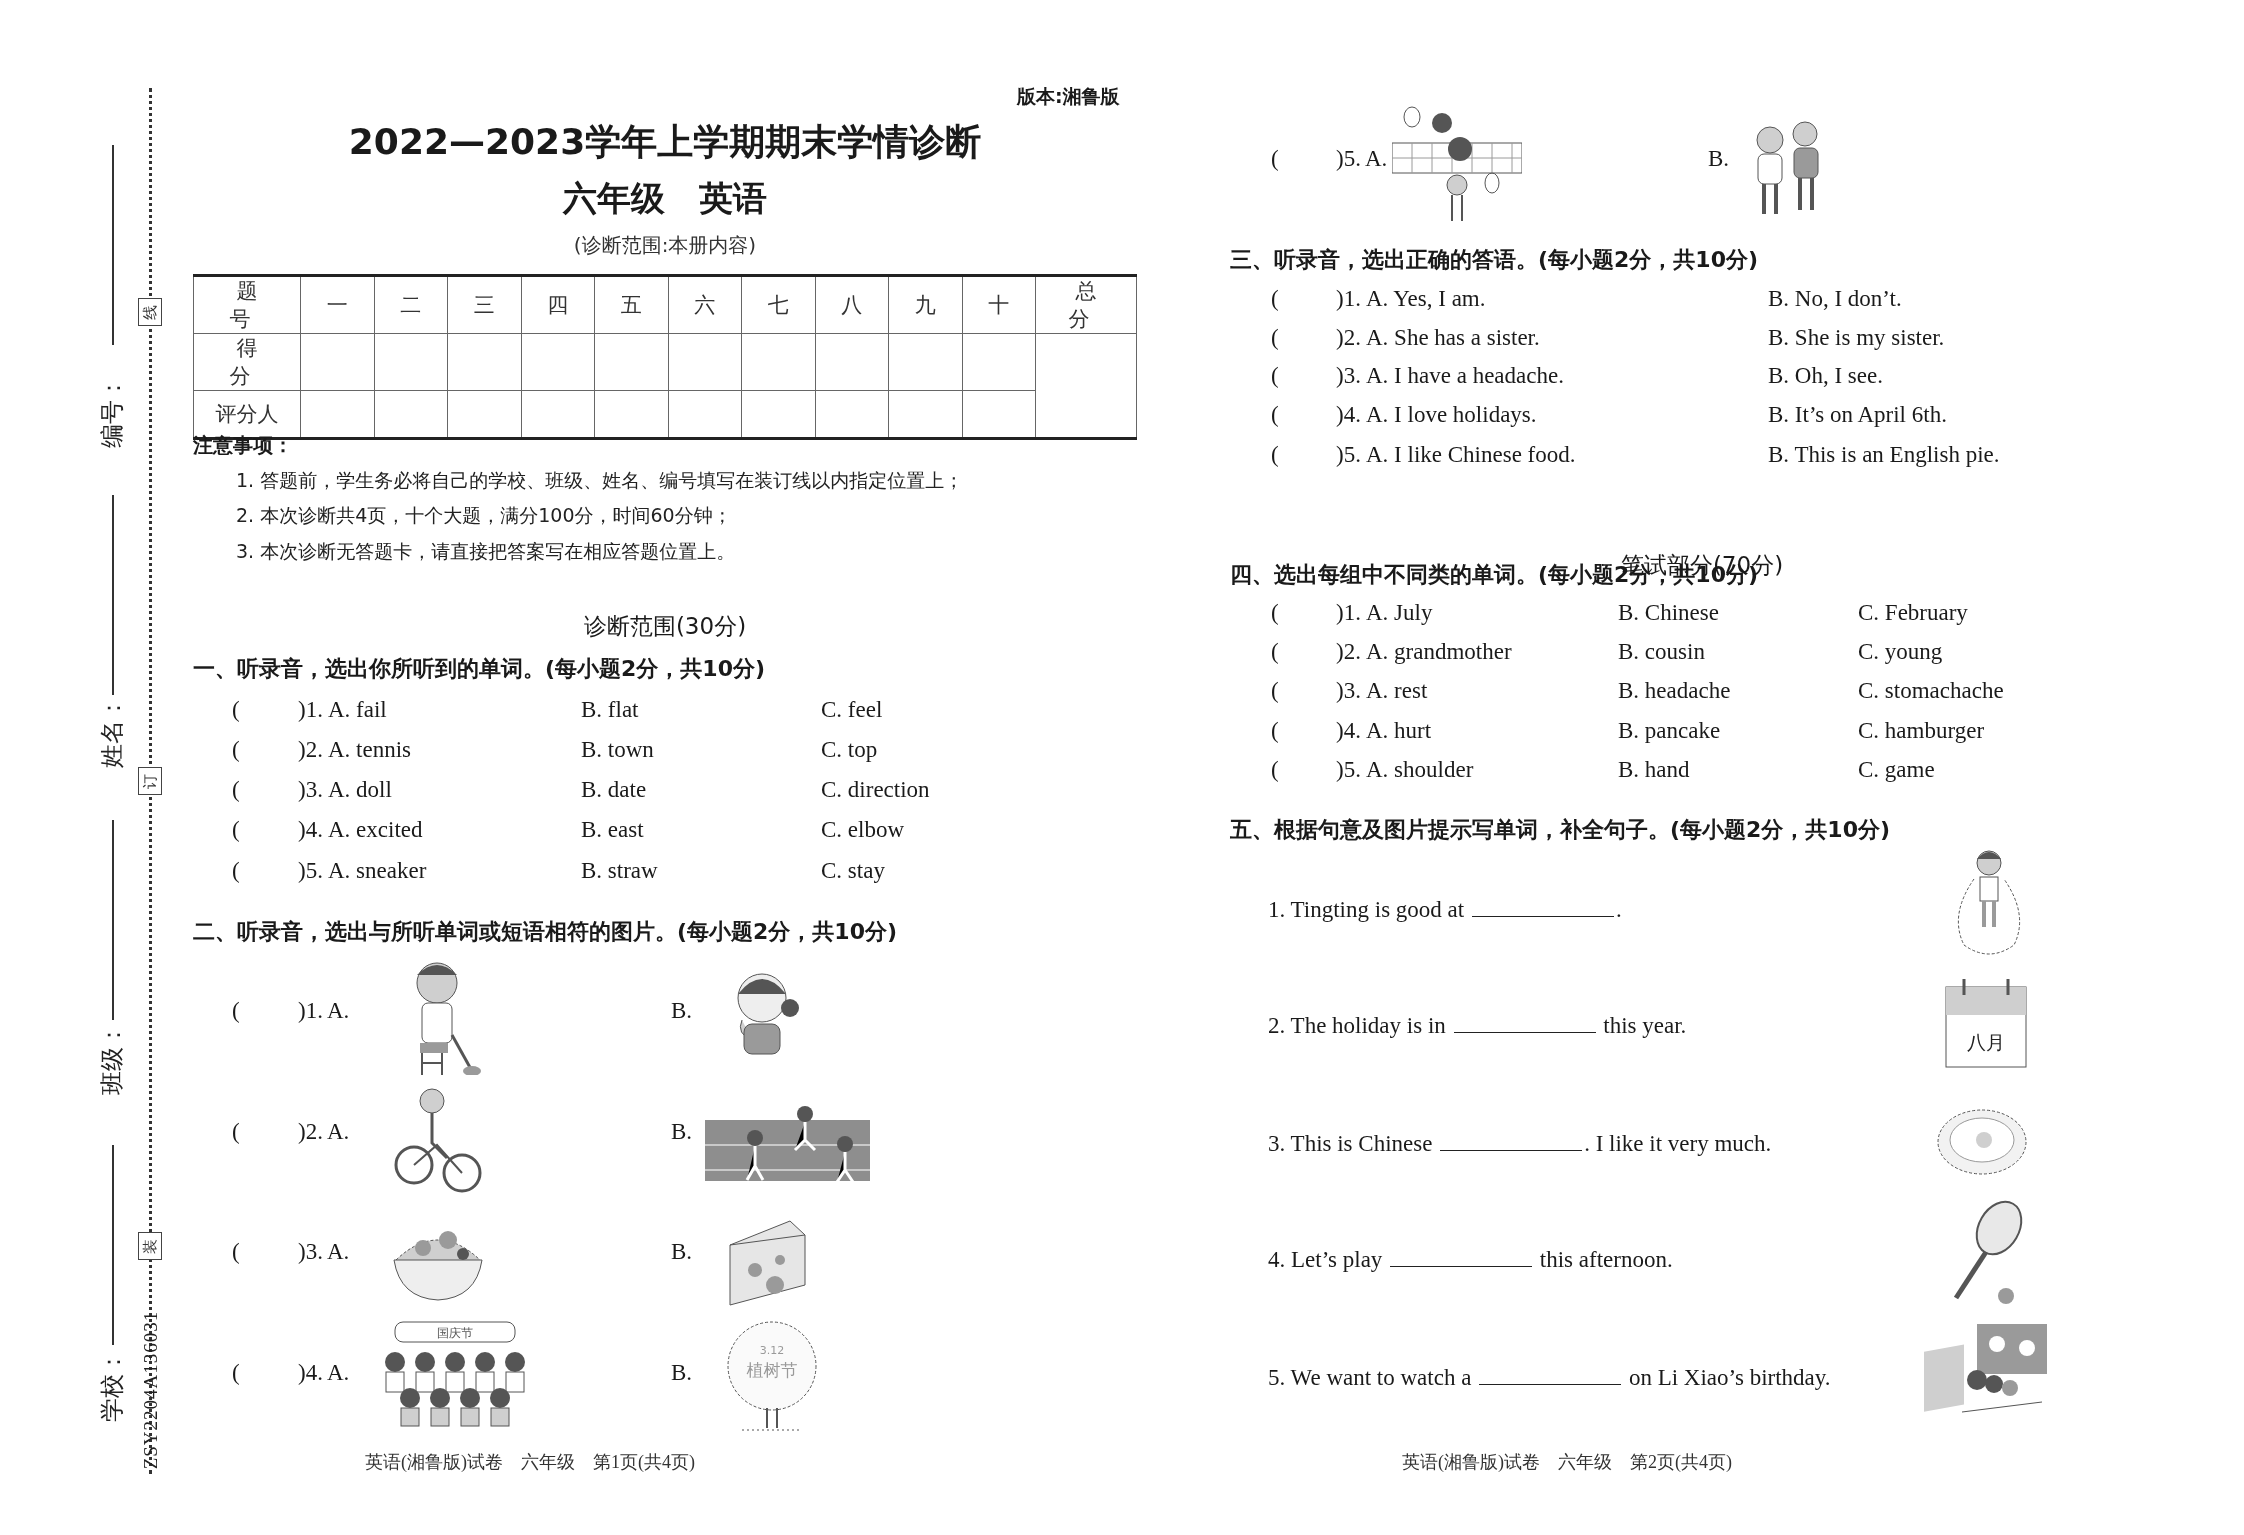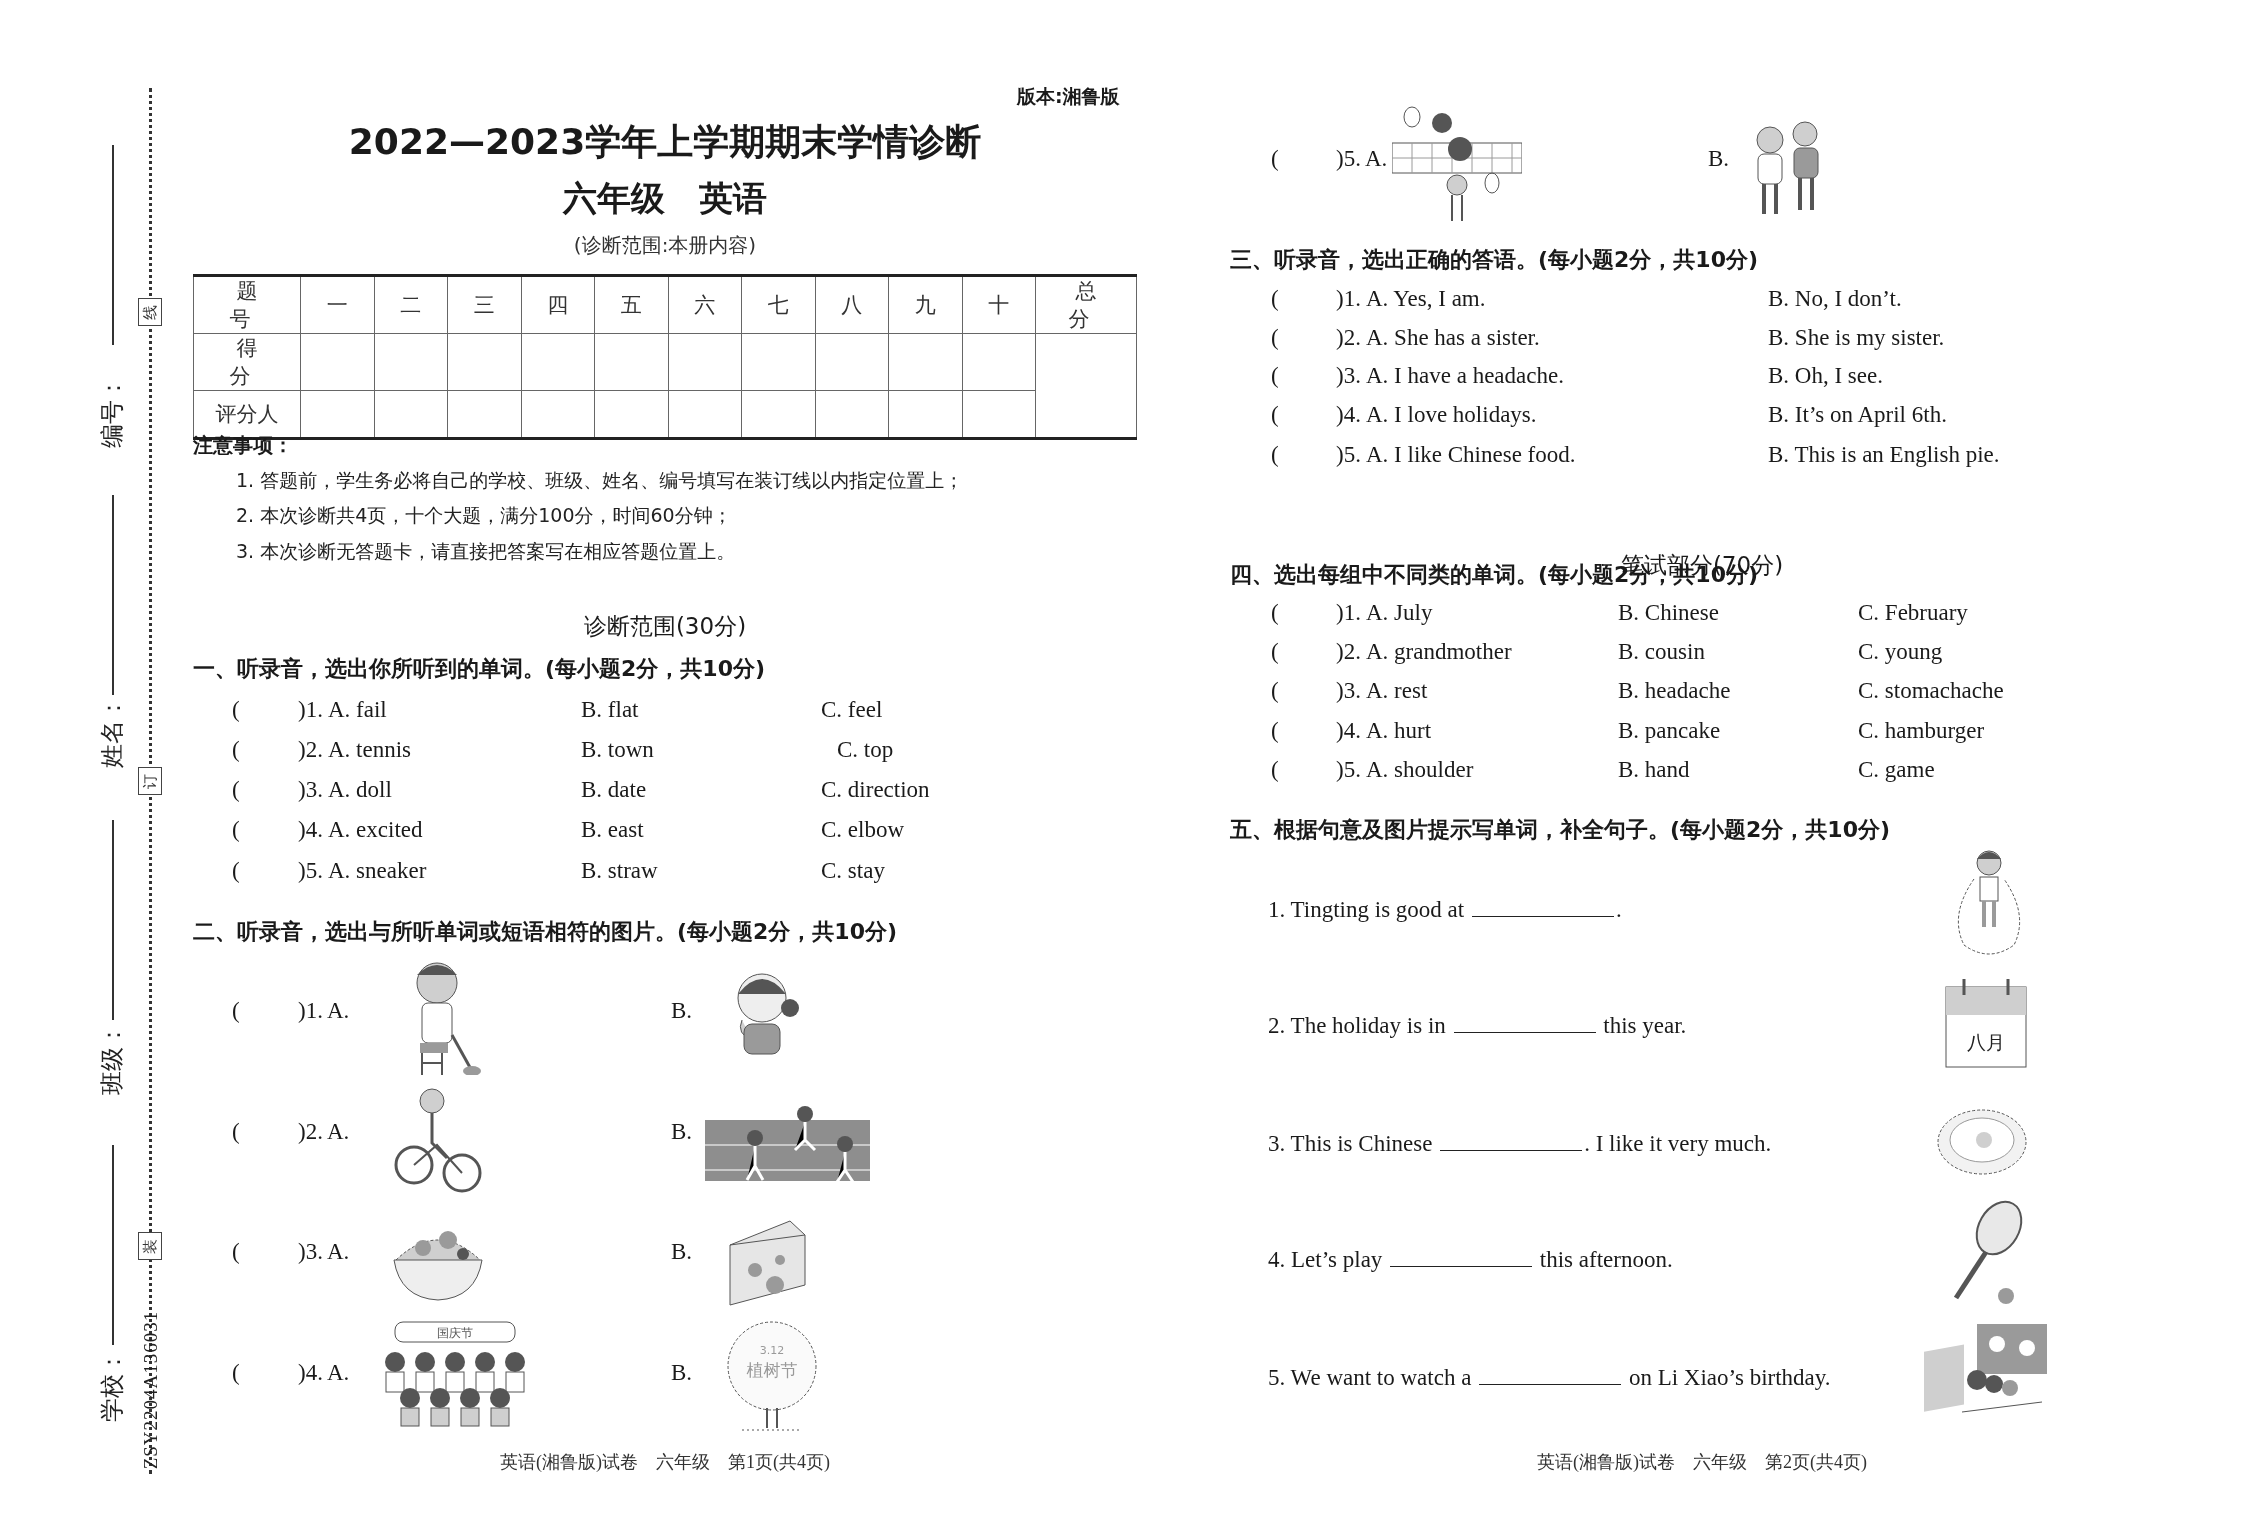--- a/index.html
+++ b/index.html
@@ -37,21 +37,21 @@
 
   .notes-title { left: 193px; top: 432px; font-size: 20px; font-weight: bold; font-family: "DejaVu Sans", sans-serif; }
   .note { left: 236px; font-size: 19px; font-family: "DejaVu Sans", sans-serif; color: #222; }
 
   .part-title { font-size: 23px; font-family: "DejaVu Sans", sans-serif; text-align: center; width: 600px; }
   .section-title { font-size: 22px; font-weight: bold; font-family: "DejaVu Sans", sans-serif; }
   .q { font-size: 23px; font-family: "Liberation Serif", serif; }
   .paren { font-size: 23px; font-family: "Liberation Serif", serif; }
 
   .pic { position: absolute; }
-  .footer { font-size: 18px; font-family: "Liberation Serif", "DejaVu Serif", serif; color: #333; text-align: center; width: 600px; }
+  .footer { font-size: 18px; font-family: "Liberation Serif", "DejaVu Serif", serif; color: #333; text-align: left; width: 600px; }
   .blank { display: inline-block; width: 142px; border-bottom: 1.5px solid #222; height: 20px; vertical-align: baseline; margin: 0 2px; }
 </style>
 </head>
 <body>
 
 <div>
   <div class="dotted-line"></div>
 
   <div class="margin-line" style="top:145px;height:200px;"></div>
   <div class="margin-label" style="left:76px;top:396px;">编号：</div>
@@ -145,21 +145,21 @@
       <span class="abs paren" style="left:298px;top:697px;"><span>)</span><span>1.</span></span>
       <span class="abs q" style="left: 328px; top: 697px;">A. fail</span>
       <span class="abs q" style="left:581px;top:697px;text-align:center;">B. flat</span>
       <span class="abs q" style="left:821px;top:697px;">C. feel</span>
     </div>
     <div>
       <span class="abs paren" style="left:232px;top:737px;">(</span>
       <span class="abs paren" style="left:298px;top:737px;"><span>)</span><span>2.</span></span>
       <span class="abs q" style="left: 328px; top: 737px;">A. tennis</span>
       <span class="abs q" style="left:581px;top:737px;">B. town</span>
-      <span class="abs q" style="left:821px;top:737px;margin-left:16px;">C. top</span>
+      <span class="abs q" style="left:821px;top:737px;">C. top</span>
     </div>
     <div>
       <span class="abs paren" style="left:232px;top:777px;">(</span>
       <span class="abs paren" style="left:298px;top:777px;"><span>)</span><span>3.</span></span>
       <span class="abs q" style="left: 328px; top: 777px;">A. doll</span>
       <span class="abs q" style="left:581px;top:777px;">B. date</span>
       <span class="abs q" style="left:821px;top:777px;">C. direction</span>
     </div>
     <div>
       <span class="abs paren" style="left:232px;top:817px;">(</span>

